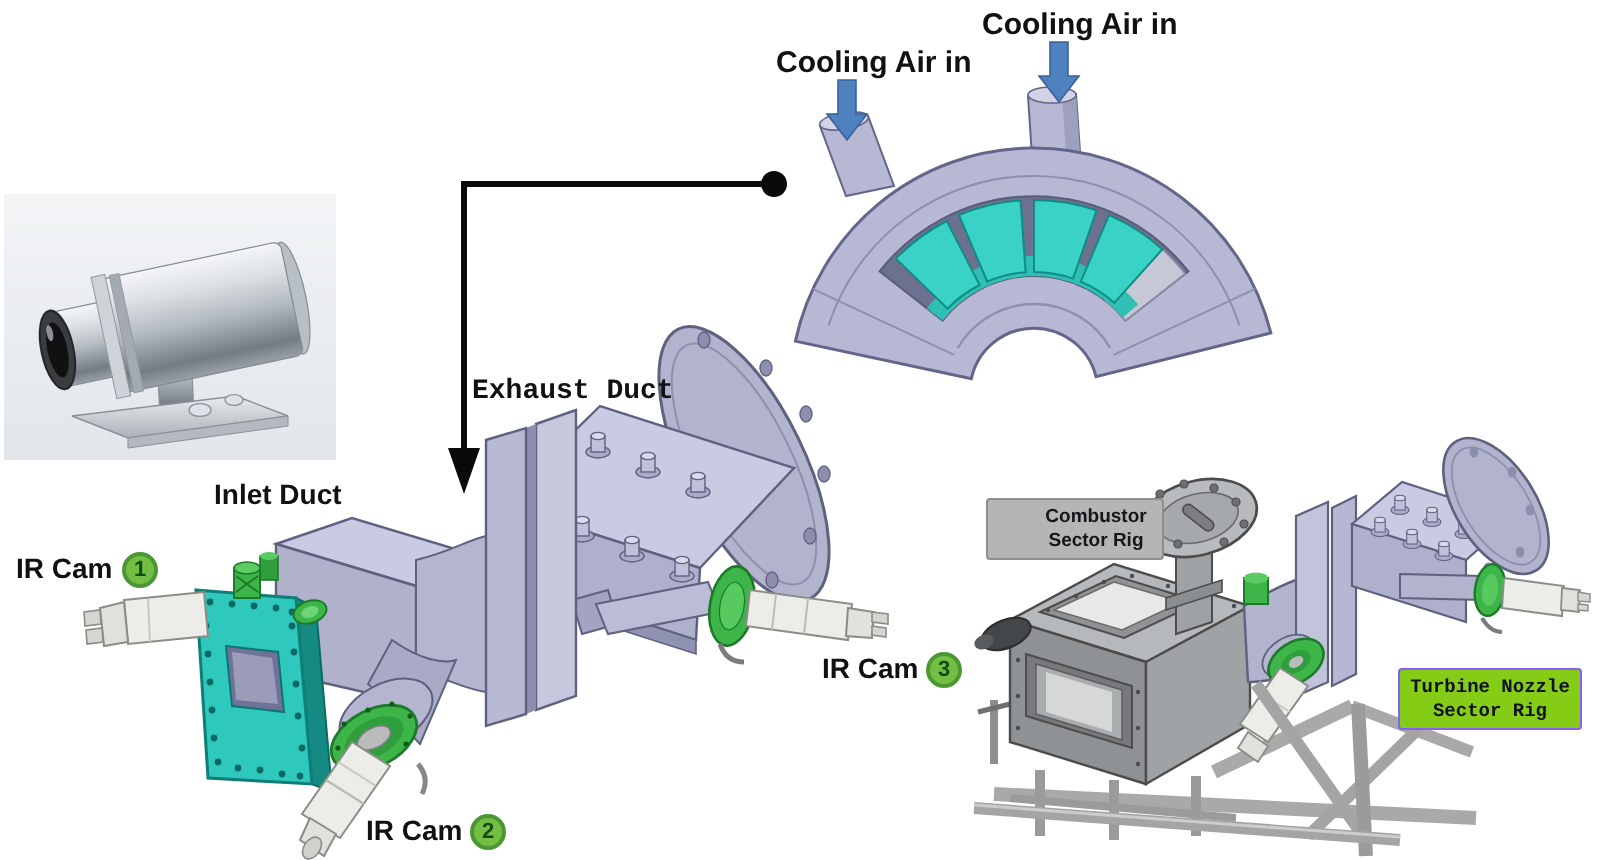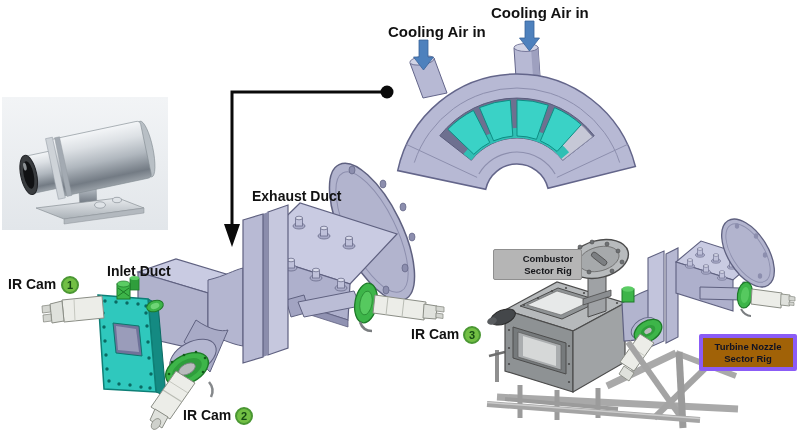--- a/index.html
+++ b/index.html
@@ -15,21 +15,21 @@
     position:absolute; width:18px; height:18px; box-sizing:border-box;
     border-radius:50%; background:#72bf44; border:2px solid #4a9733;
     color:#164a14; font-size:11px; font-weight:bold;
     display:flex; align-items:center; justify-content:center;
   }
   .callout {
     position:absolute; font-weight:bold; text-align:center;
     font-size:9.5px; line-height:11.5px; padding:3px 2px; border-radius:2px;
   }
   .callout-gray { background:#b5b5b5; color:#15161a; border:1px solid #8f8f8f; }
-  .callout-lav  { background:#a16207; color:#101224; border:4px solid #8b5cf6; }
+  .callout-lav  { background:#84cc16; color:#101224; border:1px solid #8b5cf6;font-family:Liberation Mono, monospace; }
 </style>
 </head>
 <body>
 
 <div class="stage">
 
 <svg width="800" height="430" viewBox="0 0 800 430">
   <defs>
     <linearGradient id="photoBg" x1="0" y1="0" x2="0" y2="1">
       <stop offset="0" stop-color="#f2f4f6"></stop>
@@ -311,22 +311,22 @@
   </g>
 
   <g>
     <polygon points="419,40 428,40 428,57 433.5,57 423.5,70 413.5,57 419,57" fill="#4e81bd" stroke="#39639b" stroke-width="0.8"></polygon>
     <polygon points="525,21 534,21 534,38 539.5,38 529.5,51 519.5,38 525,38" fill="#4e81bd" stroke="#39639b" stroke-width="0.8"></polygon>
   </g>
 </svg>
 
 <div class="t t-sm" style="left:388px; top:23px;">Cooling Air in</div>
 <div class="t t-sm" style="left:491px; top:4px;">Cooling Air in</div>
-<div class="t t-md" style="left:252px; top:188px;">Exhaust Duct</div>
-<div class="t t-md" style="left:107px; top:263px;">Inlet Duct</div>
+<div class="t t-md" style="left:236px; top:188px;font-family:Liberation Mono, monospace;">Exhaust Duct</div>
+<div class="t t-md" style="left:107px; top:239px;">Inlet Duct</div>
 
 <div class="t t-md" style="left:8px;   top:276px;">IR Cam</div>
 <div class="badge" style="left:61px;  top:276px;">1</div>
 
 <div class="t t-md" style="left:183px; top:407px;">IR Cam</div>
 <div class="badge" style="left:235px; top:407px;">2</div>
 
 <div class="t t-md" style="left:411px; top:326px;">IR Cam</div>
 <div class="badge" style="left:463px; top:326px;">3</div>
 

